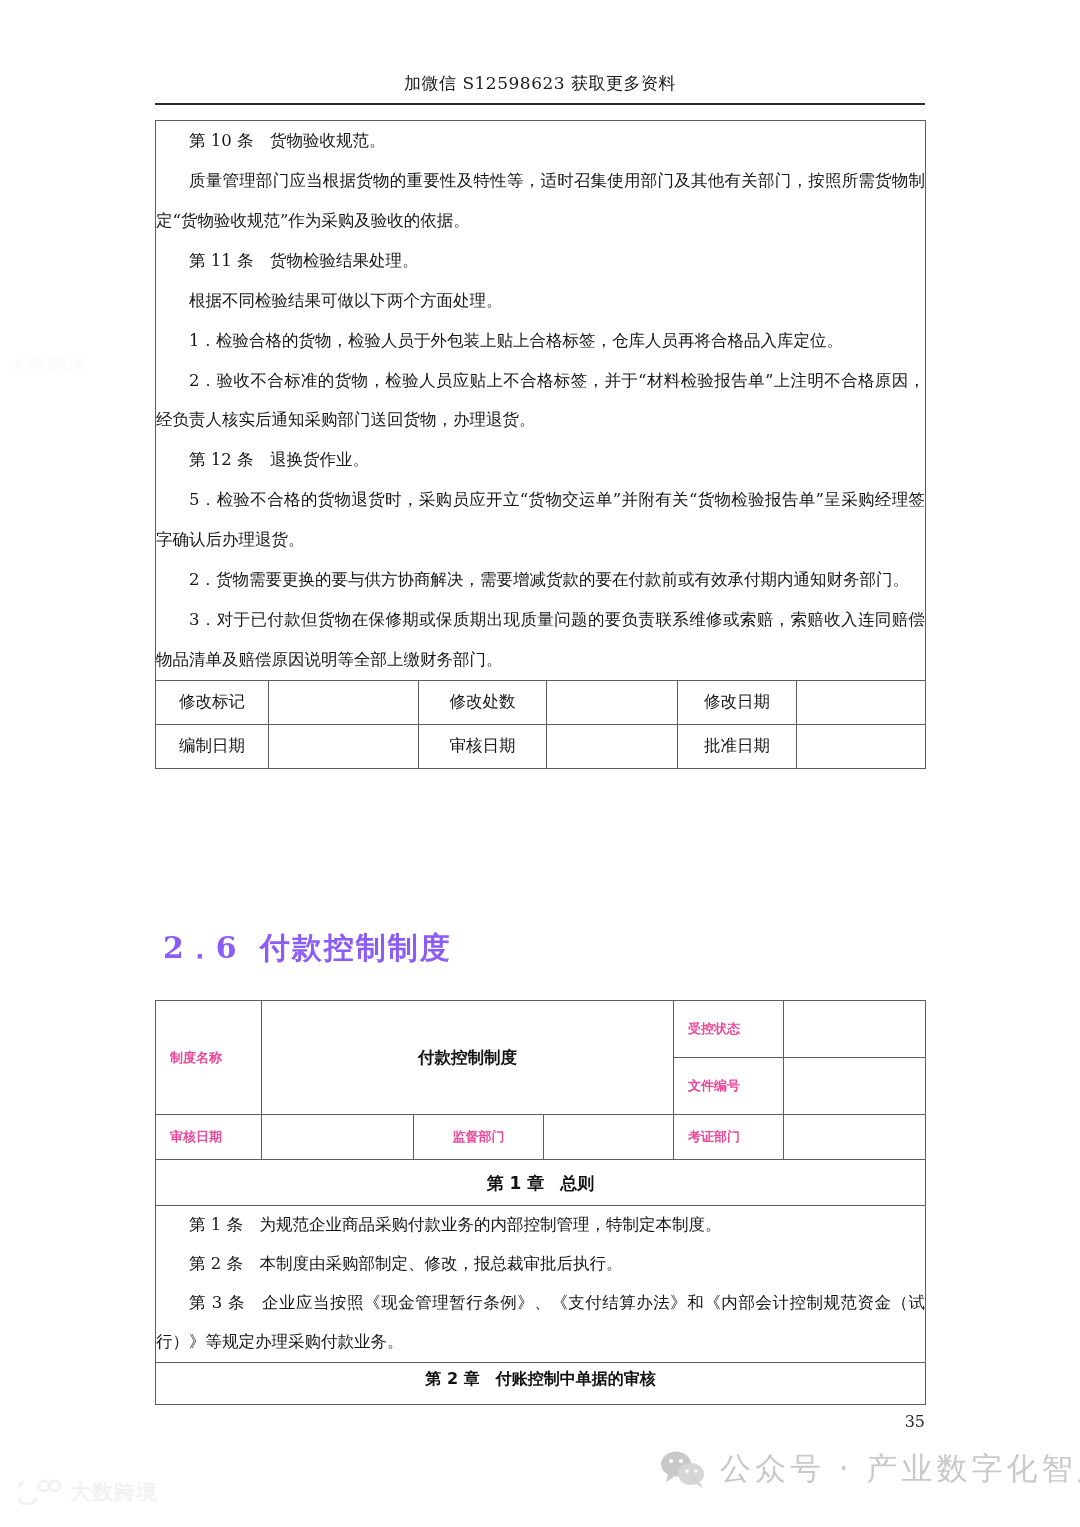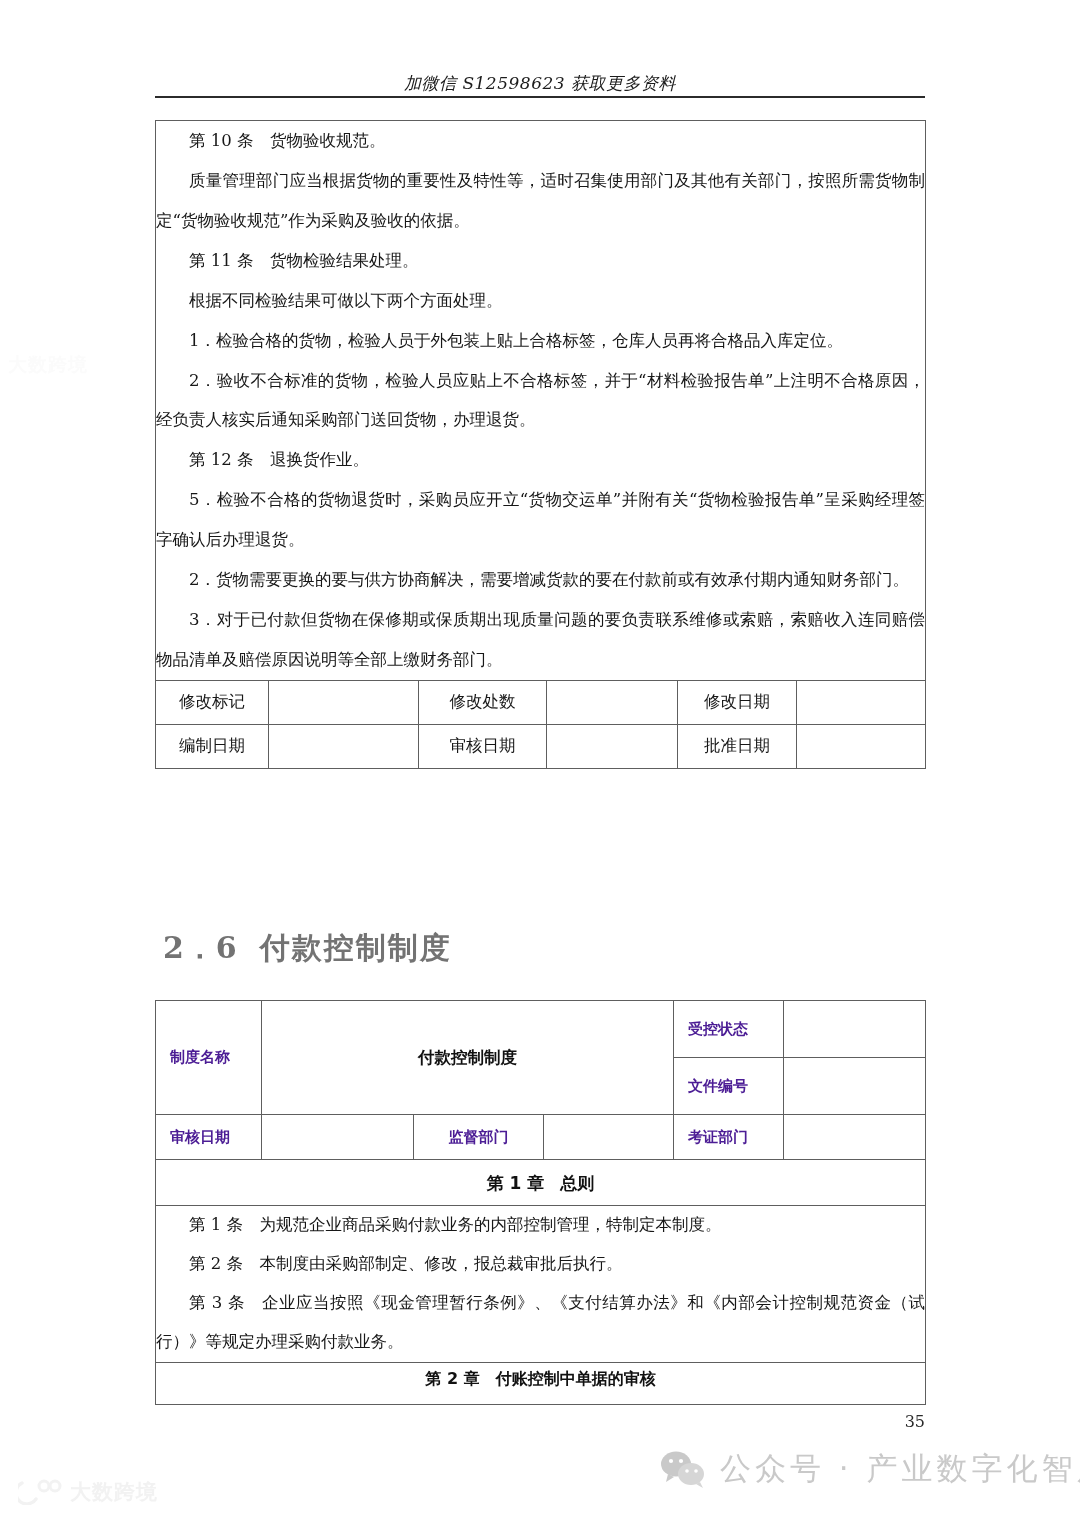--- a/index.html
+++ b/index.html
@@ -27,22 +27,21 @@
     left: 155px;
     top: 72px;
     width: 770px;
   }
   .header-text {
     text-align: center;
     font-size: 17px;
     letter-spacing: 0.5px;
     color: #1c1c1c;
     font-family: "DejaVu Serif", "Liberation Serif", serif;
-    padding-bottom: 1px;
-    font-style: italic;
+    padding-bottom: 8px;
   }
   .header-rule {
     border-bottom: 2px solid #2b2b2b;
     width: 100%;
   }
 
   
   .doc-table {
     position: absolute;
     border-collapse: collapse;
@@ -83,41 +82,41 @@
   .blank-cell { height: 43px; }
 
   
   .section-heading {
     position: absolute;
     left: 163px;
     top: 928px;
     font-size: 30px;
     font-weight: bold;
     letter-spacing: 2px;
-    color: #737373;
+    color: #8b5cf6;
     font-family: "DejaVu Sans", "Liberation Sans", sans-serif;
   }
   .section-heading .num {
     font-family: "DejaVu Serif", "Liberation Serif", serif;
     letter-spacing: 1px;
   }
   .section-heading .gap { display: inline-block; width: 22px; }
 
   
   #table-policy {
     left: 155px;
     top: 1000px;
     width: 770px;
   }
   .cell-head {
     text-align: center;
-    font-size: 15px;
-    font-weight: bold;
-    font-family: "DejaVu Sans", "Liberation Sans", sans-serif;
-    color: #4c1d95;
+    font-size: 13px;
+    font-weight: bold;
+    font-family: "DejaVu Sans", "Liberation Sans", sans-serif;
+    color: #ec4899;
   }
   .cell-head.left {
     text-align: left;
     padding-left: 14px;
   }
   .cell-title {
     text-align: center;
     font-size: 16.5px;
     font-weight: bold;
     font-family: "DejaVu Sans", "Liberation Sans", sans-serif;

